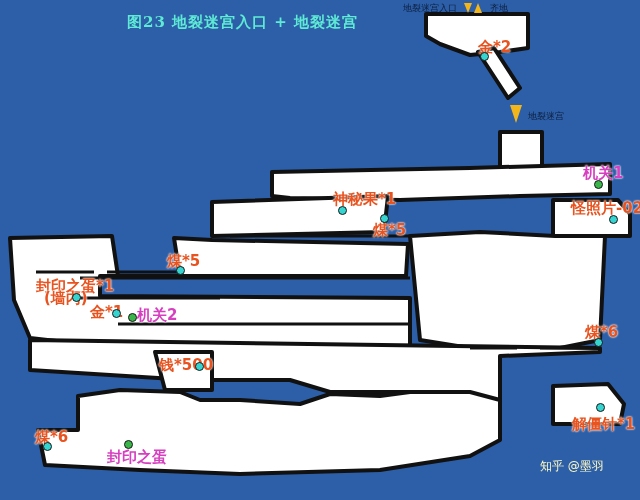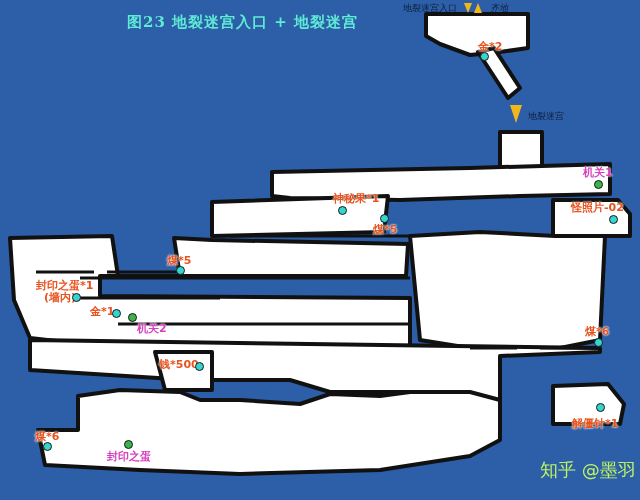--- a/index.html
+++ b/index.html
@@ -2,28 +2,28 @@
 <html><head>
 <meta charset="utf-8">
 <style>
   html, body { margin:0; padding:0; }
   body { width:640px; height:500px; overflow:hidden; background:#2c5fa8; position:relative;
          font-family:"DejaVu Sans", sans-serif; }
   #map { position:absolute; left:0; top:0; width:640px; height:500px; }
   .title { position:absolute; left:127px; top:13px; font-family:"DejaVu Serif", serif;
            font-size:15px; color:#5eead4; font-weight:bold; letter-spacing:1px; white-space:nowrap; }
   .small-label { position:absolute; font-size:9px; color:#0d1e3d; white-space:nowrap; }
-  .lbl { position:absolute; font-size:11px; font-weight:bold; white-space:nowrap; line-height:12px;
+  .lbl { position:absolute; font-size:15px; font-weight:bold; white-space:nowrap; line-height:12px;
          text-shadow:0 0 2px #fff,0 0 2px #fff; }
   .orange { color:#e8531f; }
   .pink { color:#d63fbf; }
   .dot { position:absolute; width:7px; height:7px; border-radius:50%; border:1.5px solid #1a1a1a; }
   .cyan { background:#35d4d0; }
   .green { background:#39b54a; }
-  .watermark { position:absolute; left:540px; top:458px; font-size:18px; color:#bef264; white-space:nowrap; }
+  .watermark { position:absolute; left:540px; top:458px; font-size:12px; color:#fef9c3; white-space:nowrap; }
 </style>
 </head>
 <body>
 
 <svg id="map" viewBox="0 0 640 500" xmlns="http://www.w3.org/2000/svg">
   <g fill="#ffffff" stroke="#111111" stroke-width="4" stroke-linejoin="round">
 
     <path d="M426,14 L528,14 L528,48 L500,52 L470,55 L440,44 L426,36 Z"></path>
 
     <path d="M478,52 L494,48 L520,88 L508,98 Z"></path>
@@ -62,21 +62,21 @@
 
   <g fill="#f2b51a">
     <polygon points="464,3 472,3 468,13"></polygon>
     <polygon points="474,13 482,13 478,3"></polygon>
     <polygon points="510,105 522,105 516,123"></polygon>
   </g>
 </svg>
 
 <div class="title">图23 地裂迷宫入口 + 地裂迷宫</div>
 <div class="small-label" style="left:403px;top:2px;">地裂迷宫入口</div>
-<div class="small-label" style="left:490px;top:2px;font-style:italic;">齐地</div>
+<div class="small-label" style="left:490px;top:2px;">齐地</div>
 <div class="small-label" style="left:528px;top:110px;">地裂迷宫</div>
 
 <div class="lbl orange" style="left:478px;top:41px;">金*2</div>
 <div class="dot cyan" style="left:480px;top:52px;"></div>
 
 <div class="lbl pink" style="left:583px;top:167px;">机关1</div>
 <div class="dot green" style="left:594px;top:180px;"></div>
 
 <div class="lbl orange" style="left:571px;top:202px;">怪照片-02</div>
 <div class="dot cyan" style="left:609px;top:215px;"></div>
@@ -90,21 +90,21 @@
 <div class="lbl orange" style="left:167px;top:255px;">煤*5</div>
 <div class="dot cyan" style="left:176px;top:266px;"></div>
 
 <div class="lbl orange" style="left:36px;top:280px;">封印之蛋*1</div>
 <div class="lbl orange" style="left:44px;top:292px;">(墙内)</div>
 <div class="dot cyan" style="left:72px;top:293px;"></div>
 
 <div class="lbl orange" style="left:90px;top:306px;">金*1</div>
 <div class="dot cyan" style="left:112px;top:309px;"></div>
 
-<div class="lbl pink" style="left:137px;top:323px;">机关2</div>
+<div class="lbl pink" style="left:137px;top:309px;">机关2</div>
 <div class="dot green" style="left:128px;top:313px;"></div>
 
 <div class="lbl orange" style="left:159px;top:359px;">钱*500</div>
 <div class="dot cyan" style="left:195px;top:362px;"></div>
 
 <div class="lbl orange" style="left:585px;top:326px;">煤*6</div>
 <div class="dot cyan" style="left:594px;top:338px;"></div>
 
 <div class="lbl orange" style="left:572px;top:410px;margin-top:8px;">解僵针*1</div>
 <div class="dot cyan" style="left:596px;top:403px;"></div>

